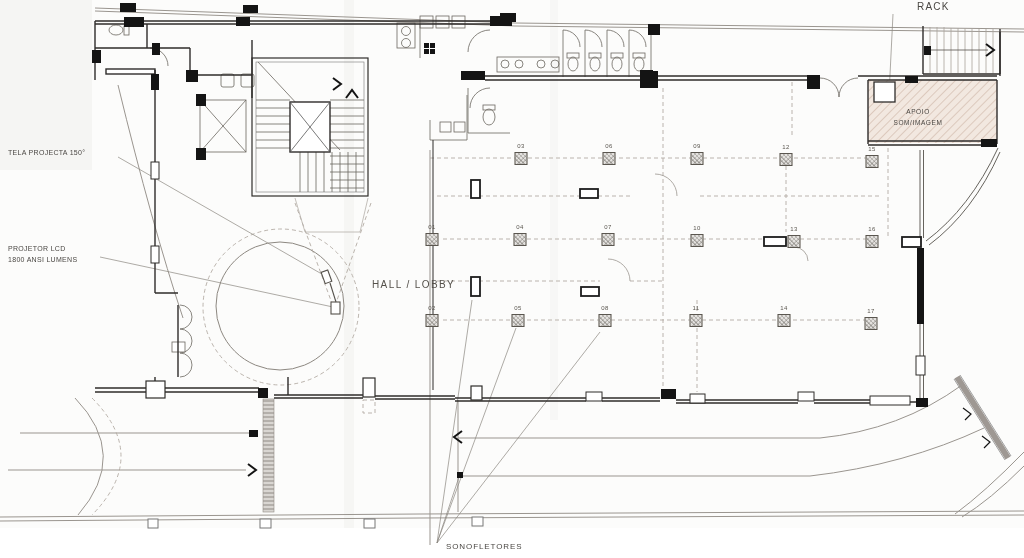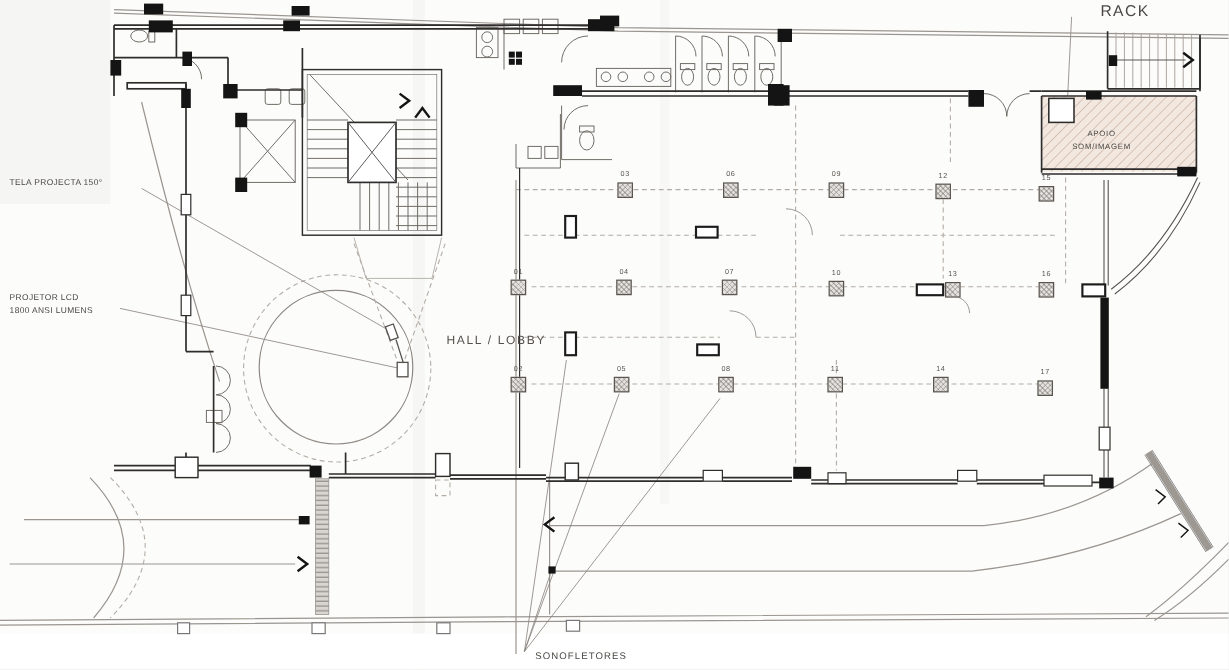--- a/index.html
+++ b/index.html
@@ -3,21 +3,21 @@
 <meta charset="utf-8">
 <style>
   html,body{margin:0;padding:0;background:#e8e8e8;}
   #stage{position:relative;width:1024px;height:558px;background:#fcfcfb;overflow:hidden;
          font-family:"Liberation Sans", sans-serif;}
   svg{position:absolute;left:0;top:0;}
   .lbl{position:absolute;font-family:"Liberation Sans",sans-serif;color:#4a4743;
        white-space:nowrap;font-size:7px;letter-spacing:.3px;z-index:3;}
   .lbl.two{line-height:11px;}
   #lbl-hall{font-size:10px;letter-spacing:1.4px;color:#55514b;}
-  #lbl-rack{font-size:13px;letter-spacing:1.2px;padding-left:39px;}
+  #lbl-rack{font-size:10px;letter-spacing:1.2px;padding-left:39px;}
   #lbl-apoio{width:120px;left:858px;top:106px;text-align:center;font-size:6.5px;
              line-height:11px;letter-spacing:.6px;}
   #lbl-sono{font-size:8px;letter-spacing:.9px;text-align:center;}
   .speaker-marker{position:absolute;z-index:2;display:flex;flex-direction:column;
                   align-items:center;transform:translate(-50%,-16px);}
   .speaker-marker .num{font-size:6px;color:#5a564f;letter-spacing:.5px;line-height:8px;
                        margin-bottom:2px;font-family:"Liberation Sans",sans-serif;}
   .speaker-marker .sq{width:11px;height:11px;border:1px solid #5a564f;
      background:#e3e1de;
      background-image:repeating-linear-gradient(45deg,rgba(90,86,79,.35) 0 1px,transparent 1px 3px),

